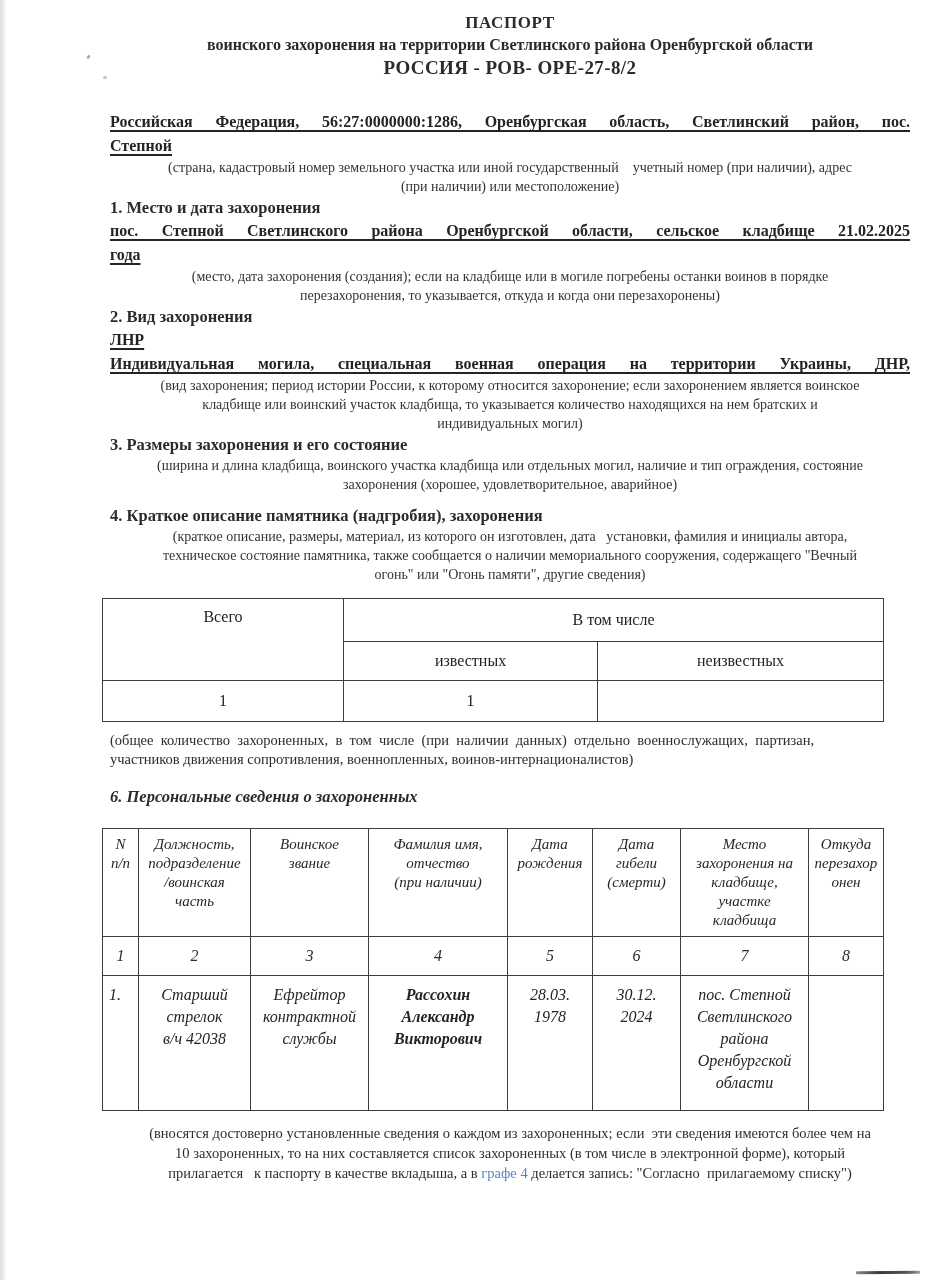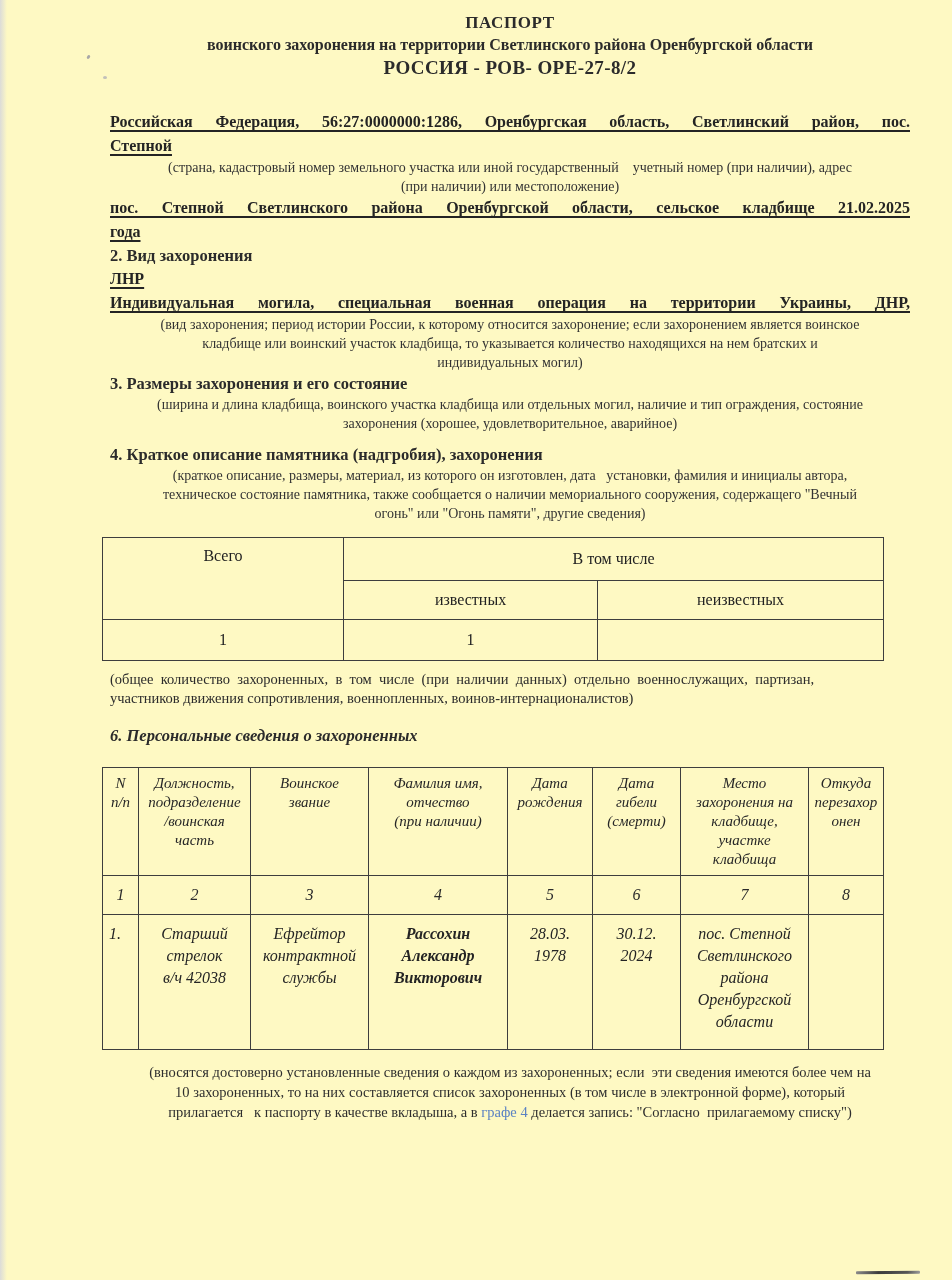--- a/index.html
+++ b/index.html
@@ -1,20 +1,20 @@
 <!DOCTYPE html>
 <html><head>
 <meta charset="utf-8">
 <style>
   html,body{margin:0;padding:0;background:#e9e9e6;}
   .page{
     position:relative;
     width:952px;height:1280px;
     margin:0 auto;
-    background:#fef9c3;
+    background:#ffffff;
     font-family:"Liberation Serif","DejaVu Serif",serif;
     color:#2b2b2b;
     overflow:hidden;
     box-sizing:border-box;
   }
   .page::before{
     content:'';position:absolute;left:0;top:0;bottom:0;width:7px;
     background:linear-gradient(to right,#dcdcd8,rgba(251,251,249,0));
     pointer-events:none;
   }
@@ -100,22 +100,25 @@
     <div class="doc-code t-center">РОССИЯ - РОВ- ОРЕ-27-8/2</div>
 
     <div class="loc-block">
       <div class="filled just">Российская Федерация, 56:27:0000000:1286, Оренбургская область, Светлинский район, пос.</div>
       <div class="filled">Степной</div>
       <div class="hint">(страна, кадастровый номер земельного участка или иной государственный    учетный номер (при наличии), адрес
 (при наличии) или местоположение)</div>
     </div>
 
     <div>
+      <div class="sec-h">1. Место и дата захоронения</div>
       <div class="filled just">пос. Степной Светлинского района Оренбургской области, сельское кладбище 21.02.2025</div>
       <div class="filled">года</div>
+      <div class="hint">(место, дата захоронения (создания); если на кладбище или в могиле погребены останки воинов в порядке
+перезахоронения, то указывается, откуда и когда они перезахоронены)</div>
     </div>
 
     <div>
       <div class="sec-h">2. Вид захоронения</div>
       <div class="filled">ЛНР</div>
       <div class="filled just">Индивидуальная могила, специальная военная операция на территории Украины, ДНР,</div>
       <div class="hint">(вид захоронения; период истории России, к которому относится захоронение; если захоронением является воинское
 кладбище или воинский участок кладбища, то указывается количество находящихся на нем братских и
 индивидуальных могил)</div>
     </div>

